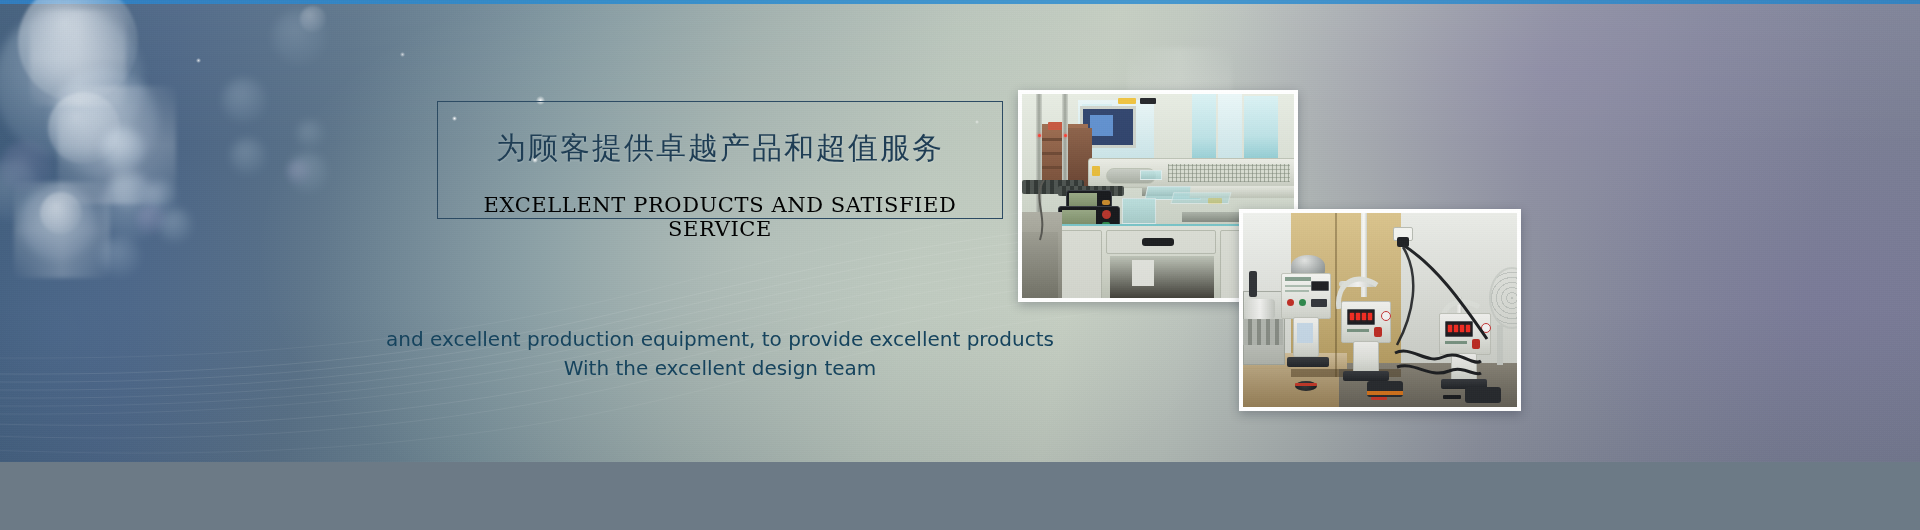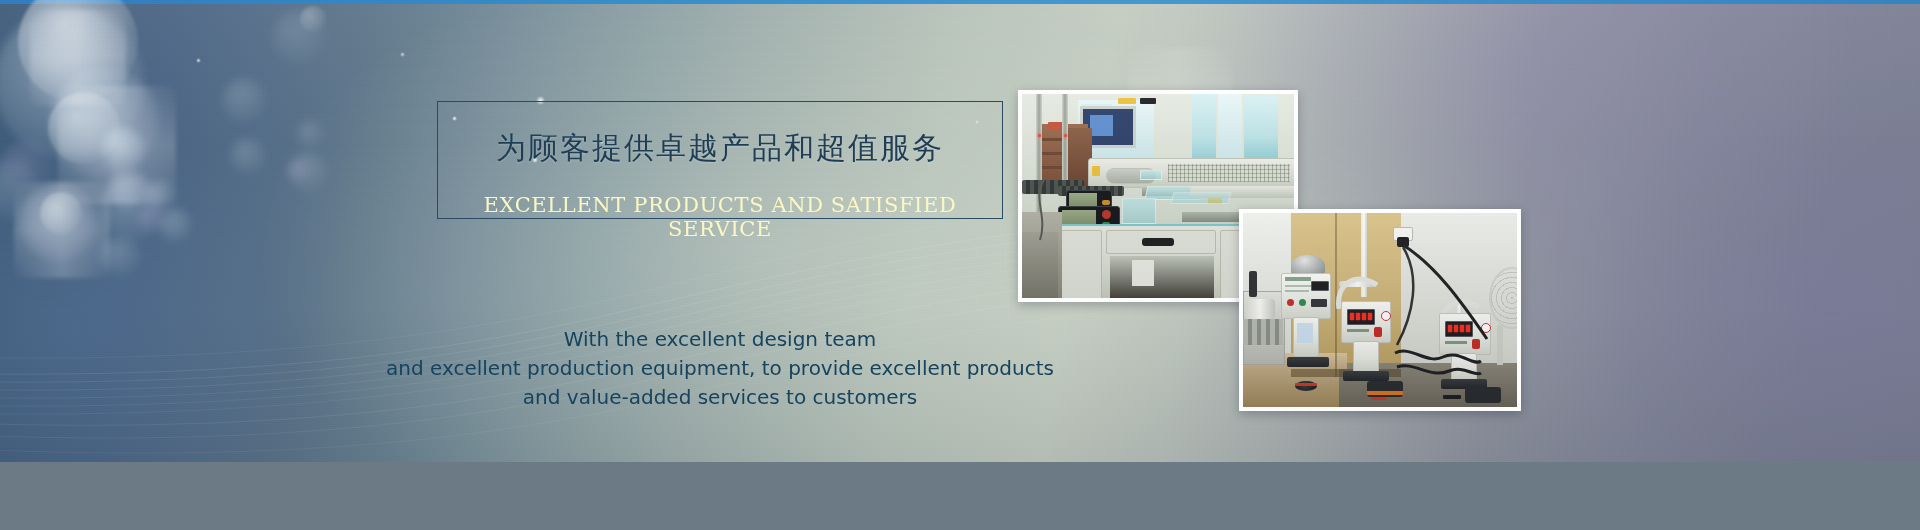--- a/index.html
+++ b/index.html
@@ -86,21 +86,21 @@
     border:1px solid #2b4a63;
   }
   .slogan-cn{
     position:absolute; left:437px; top:128px; width:566px;
     text-align:center; color:#1e3d54; font-size:30px; letter-spacing:2px;
     font-family:"DejaVu Sans","Liberation Sans",sans-serif; font-weight:400;
     text-shadow:0 1px 2px rgba(255,255,255,.22);
   }
   .slogan-en{
     position:absolute; left:437px; top:193px; width:566px;
-    text-align:center; color:#fef9c3; font-size:21px; letter-spacing:.6px;
+    text-align:center; color:#000000; font-size:21px; letter-spacing:.6px;
     font-family:"DejaVu Serif","Liberation Serif",serif; font-weight:400;
   }
 
   .motto{
     position:absolute; left:400px; top:274px; width:640px;
     text-align:center; color:#1d4258; font-size:26px;
     font-family:"DejaVu Sans","Liberation Sans",sans-serif;
     letter-spacing:16px; text-indent:16px;
     text-shadow:0 1px 2px rgba(255,255,255,.20);
   }
@@ -256,23 +256,22 @@
   </svg>
 
   <div class="slogan-box"></div>
 
   <div class="slogan-cn">为顾客提供卓越产品和超值服务</div>
 
   <div class="slogan-en">EXCELLENT PRODUCTS AND SATISFIED SERVICE</div>
 
 
   <div class="para">
+    <div>and excellent production equipment, to provide excellent products</div>
     <div>With the excellent design team</div>
-    <div>and excellent production equipment, to provide excellent products</div>
-    <div>and value-added services to customers</div>
   </div>
 
   <div class="photo" id="photo-lab">
     <div class="frame">
       <div class="lab-wall"></div>
 
       <div class="lab-win2" style="left:56px; top:6px;  width:76px; height:64px;"></div>
       <div class="lab-win" style="left:60px; top:10px; width:30px; height:36px;"></div>
       <div class="lab-win" style="left:170px;top:0px;  width:24px; height:72px;"></div>
       <div class="lab-win" style="left:222px;top:2px;  width:34px; height:66px;"></div>

